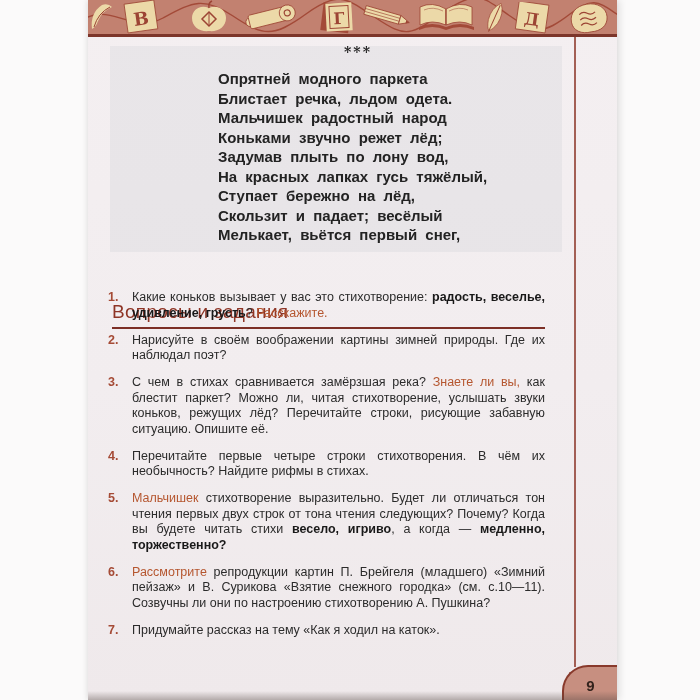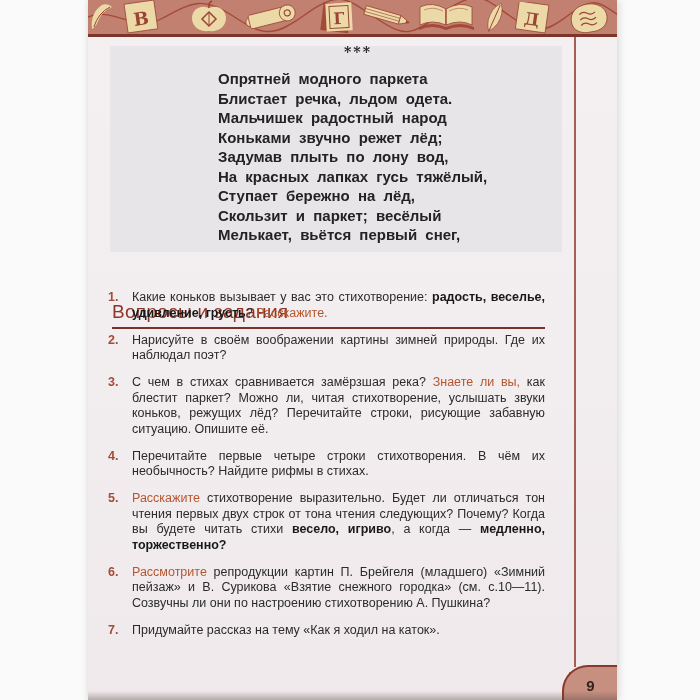--- a/index.html
+++ b/index.html
@@ -158,21 +158,21 @@
         <div class="poem-line">Мальчишек радостный народ</div>
 
         <div class="poem-line">Коньками звучно режет лёд;</div>
 
         <div class="poem-line">Задумав плыть по лону вод,</div>
 
         <div class="poem-line">На красных лапках гусь тяжёлый,</div>
 
         <div class="poem-line">Ступает бережно на лёд,</div>
 
-        <div class="poem-line">Скользит и паркет; весёлый</div>
+        <div class="poem-line">Скользит и падает; весёлый</div>
 
         <div class="poem-line">Мелькает, вьётся первый снег,</div>
 
       </div>
   </div>
 
   <div class="section-heading">Вопросы и задания</div>
 
   <div class="questions">
 
@@ -191,21 +191,21 @@
         <div class="q-text"><span class="seg">С чем в стихах сравнивается замёрзшая река? </span><span class="seg-accent">Знаете ли вы,</span><span class="seg"> как блестит паркет? Можно ли, читая стихотворение, услышать звуки коньков, режущих лёд? Перечитайте строки, рисующие забавную ситуацию. Опишите её.</span></div>
       </div>
 
       <div class="question">
         <div class="q-num">4.</div>
         <div class="q-text"><span class="seg">Перечитайте первые четыре строки стихотворения. В чём их необычность? Найдите рифмы в стихах.</span></div>
       </div>
 
       <div class="question">
         <div class="q-num">5.</div>
-        <div class="q-text"><span class="seg-accent">Расскажите</span><span class="seg"> стихотворение выразительно. Будет ли отличаться тон чтения первых двух строк от тона чтения следующих? Почему? Когда вы будете читать стихи </span><span class="seg-bold">весело, игриво</span><span class="seg">, а когда — </span><span class="seg-bold">медленно, торжественно?</span></div>
+        <div class="q-text"><span class="seg-accent">Мальчишек</span><span class="seg"> стихотворение выразительно. Будет ли отличаться тон чтения первых двух строк от тона чтения следующих? Почему? Когда вы будете читать стихи </span><span class="seg-bold">весело, игриво</span><span class="seg">, а когда — </span><span class="seg-bold">медленно, торжественно?</span></div>
       </div>
 
       <div class="question">
         <div class="q-num">6.</div>
         <div class="q-text"><span class="seg-accent">Рассмотрите</span><span class="seg"> репродукции картин П. Брейгеля (младшего) «Зимний пейзаж» и В. Сурикова «Взятие снежного городка» (см. с.10—11). Созвучны ли они по настроению стихотворению А. Пушкина?</span></div>
       </div>
 
       <div class="question">
         <div class="q-num">7.</div>
         <div class="q-text"><span class="seg">Придумайте рассказ на тему «Как я ходил на каток».</span></div>

